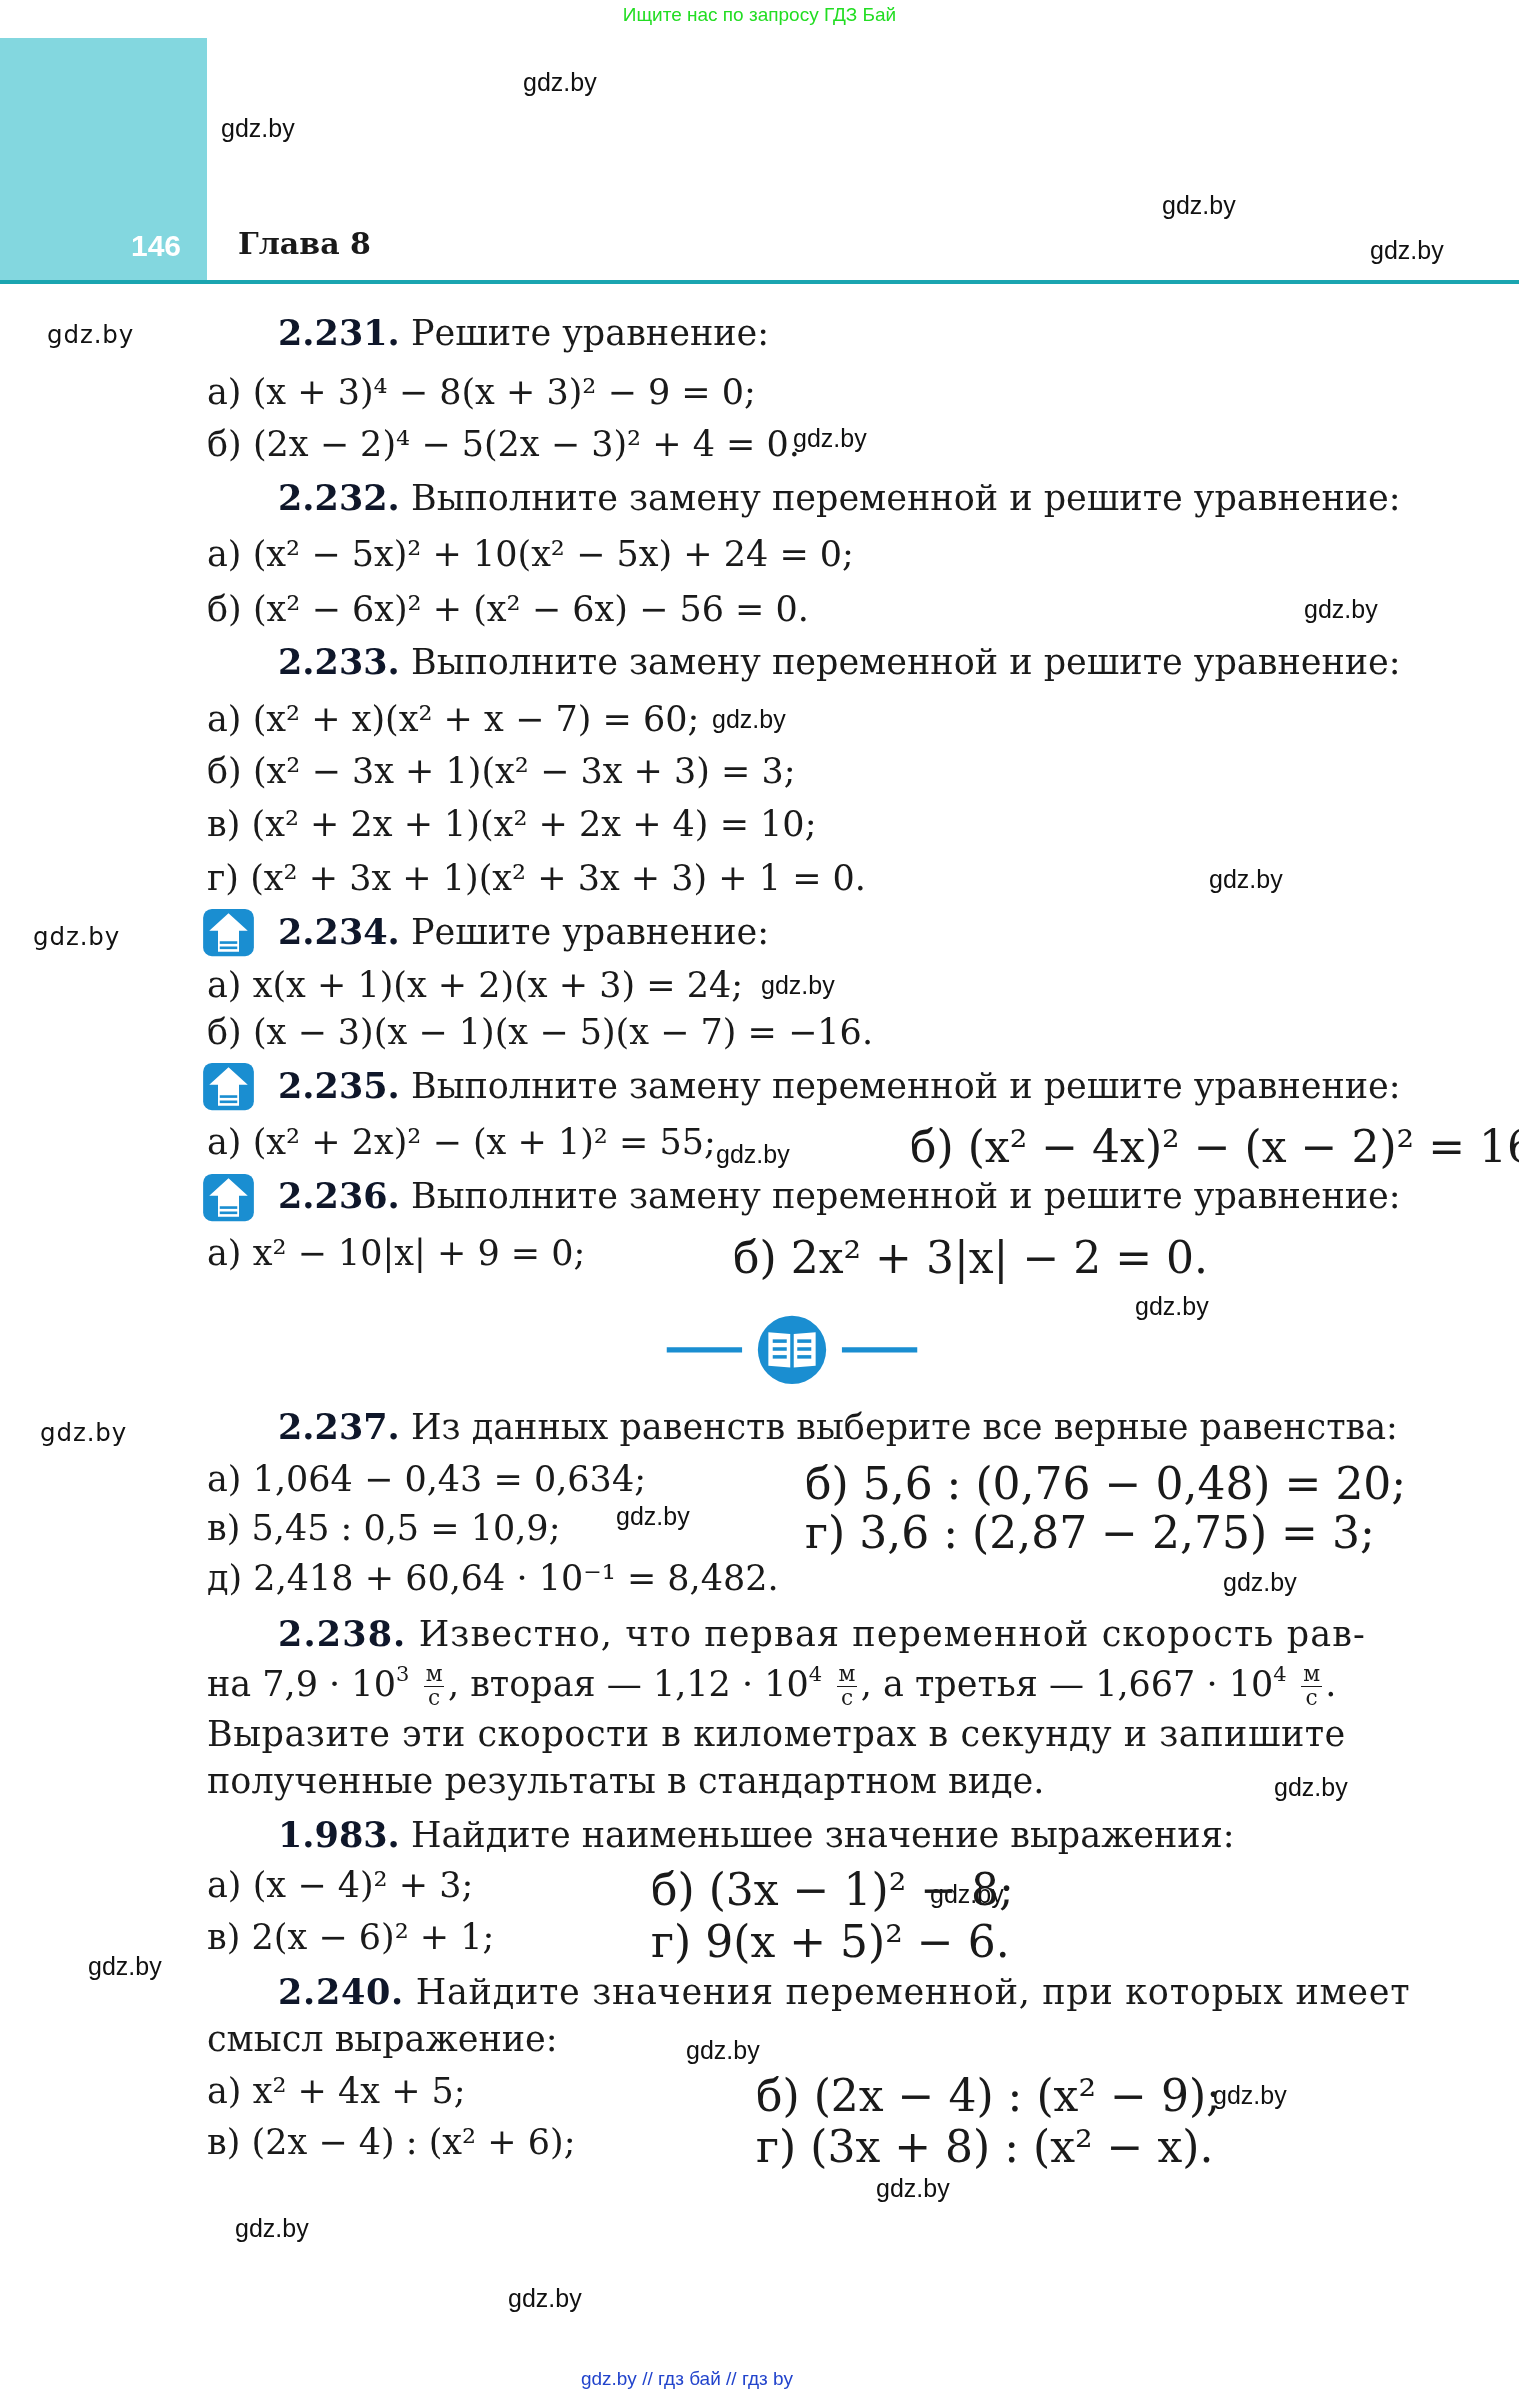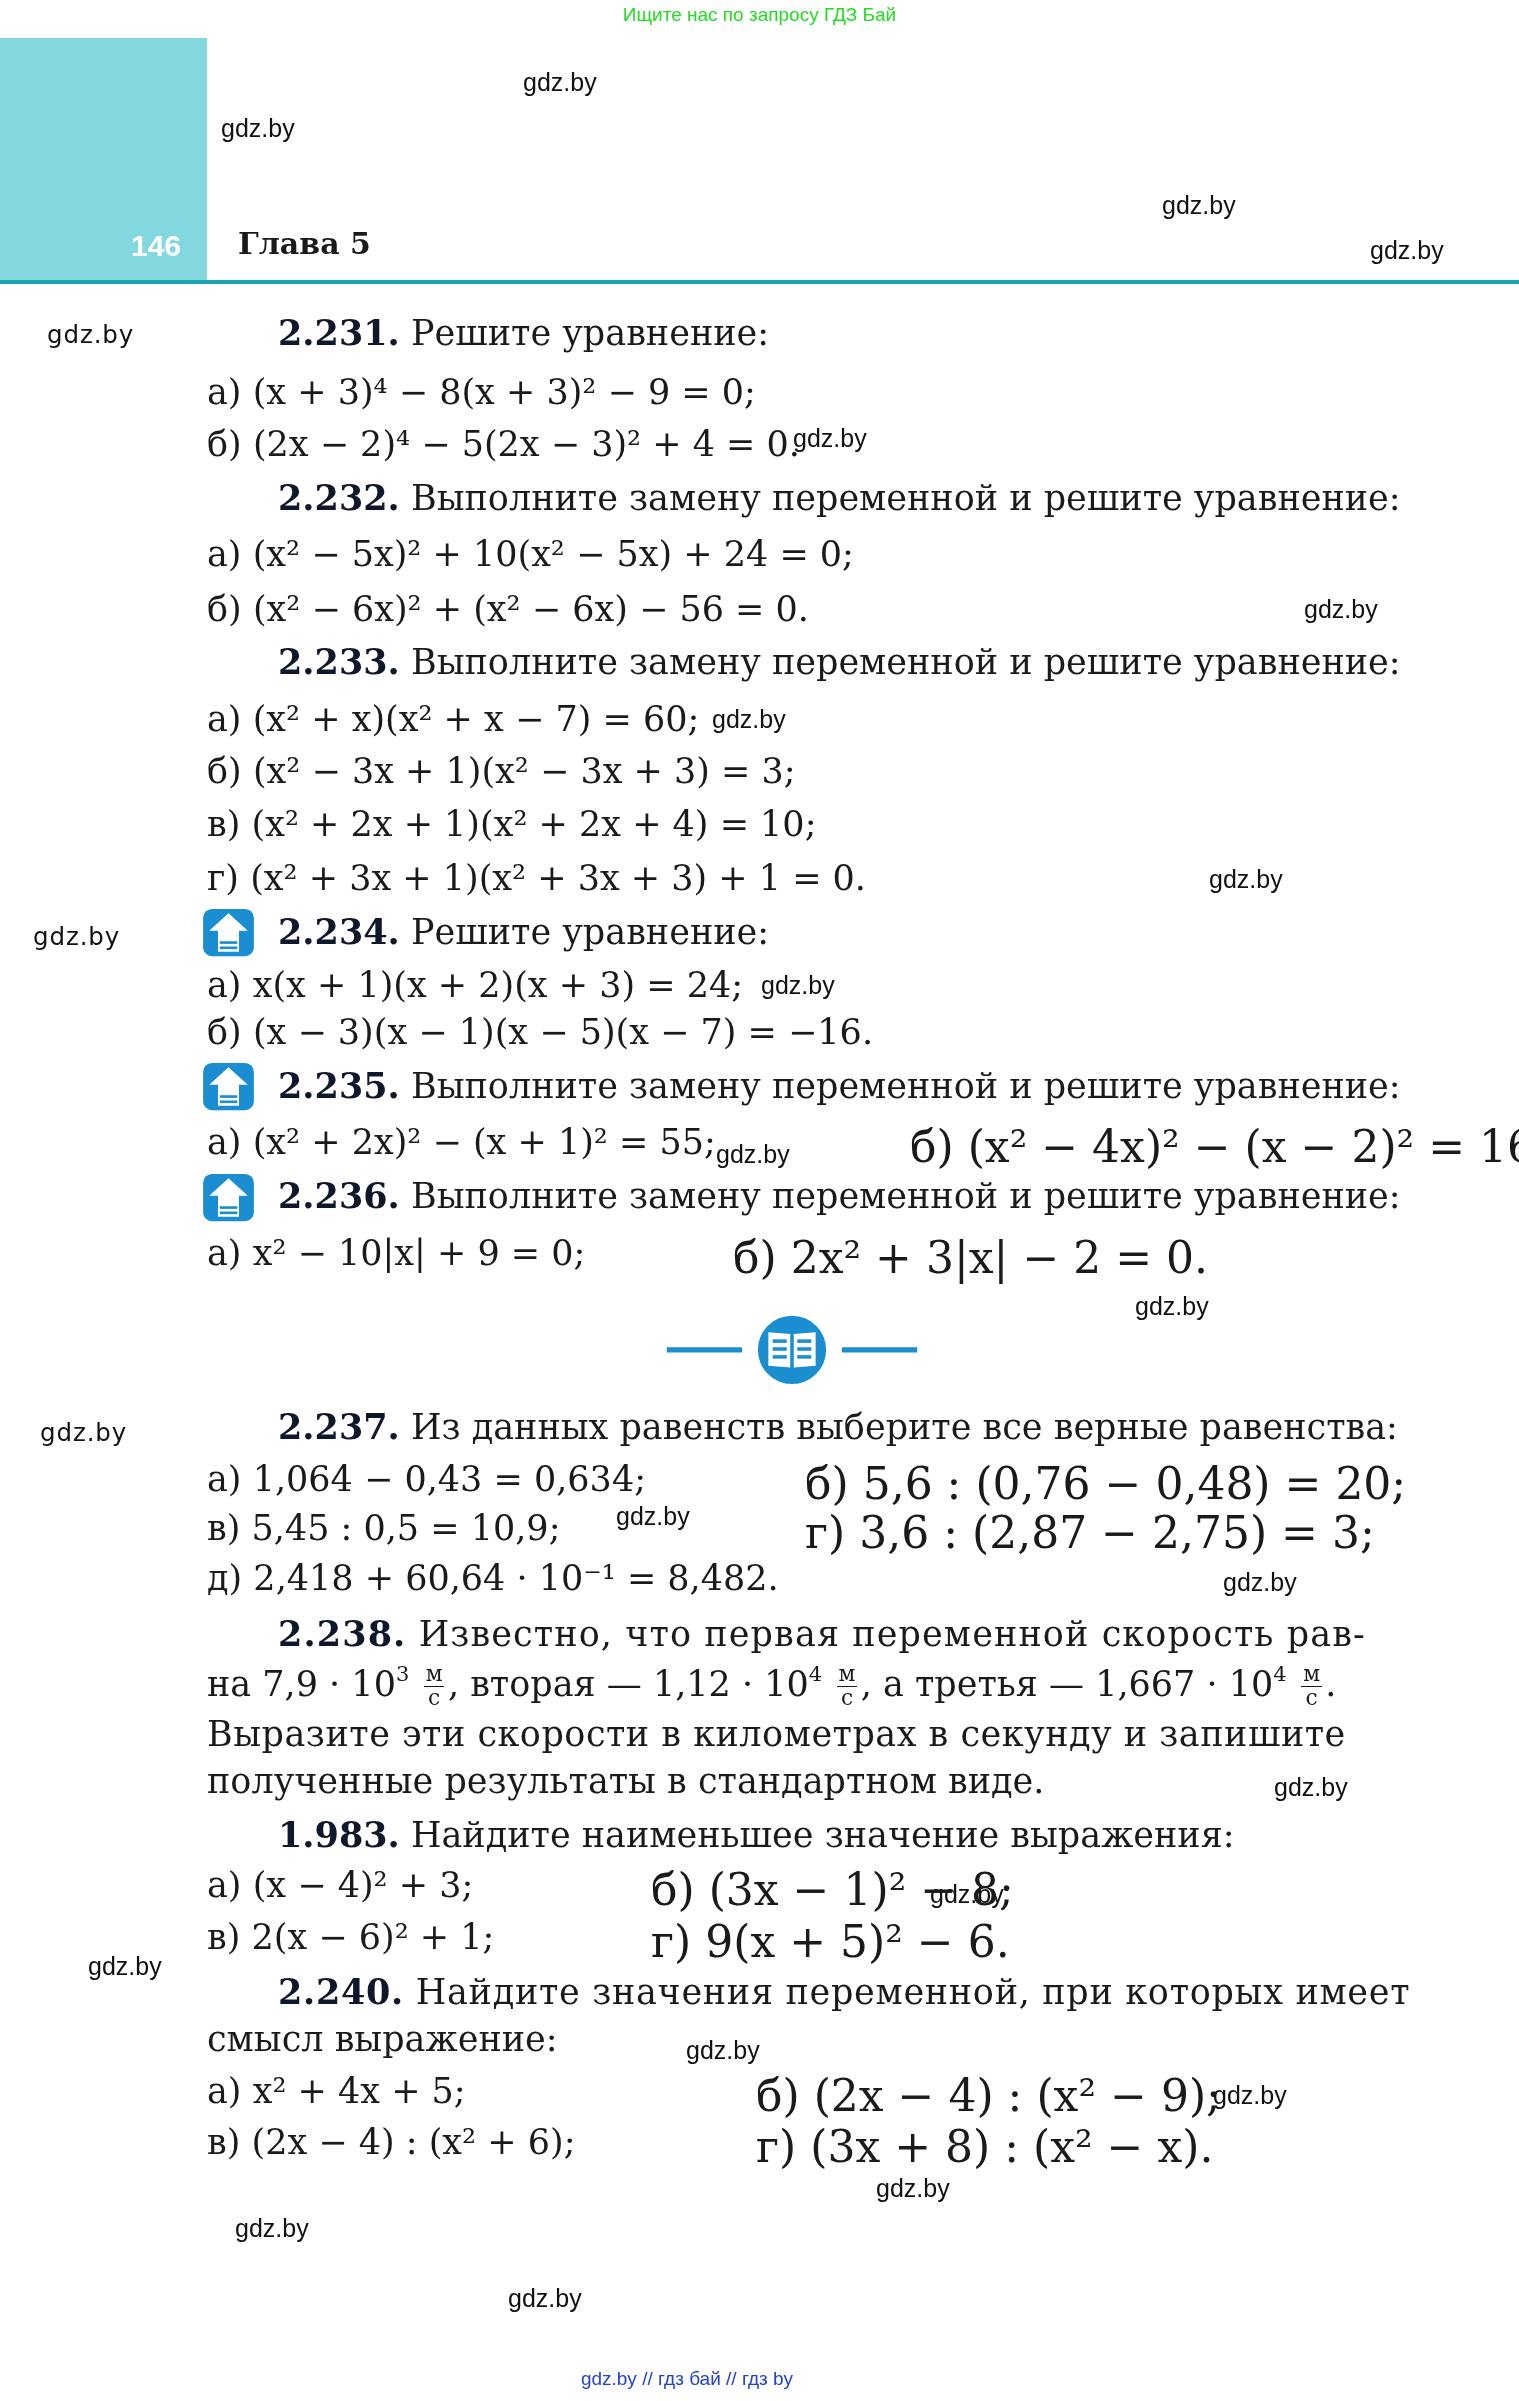--- a/index.html
+++ b/index.html
@@ -29,21 +29,21 @@
   .footer { position: absolute; top: 2368px; left: 0; width: 1374px; text-align: center;
             font-family: "Liberation Sans", sans-serif; font-size: 19px; color: #2244cc; }
 </style>
 </head>
 <body>
 
 <div class="topbanner">Ищите нас по запросу ГДЗ Бай</div>
 
 <div class="tealblock"></div>
 <div class="pagenum">146</div>
-<div class="chapter">Глава 5</div>
+<div class="chapter">Глава 8</div>
 <div class="hline"></div>
 
 <div class="wm" style="left:523px;top:68px">gdz.by</div>
 <div class="wm" style="left:221px;top:114px">gdz.by</div>
 <div class="wm" style="left:1162px;top:191px">gdz.by</div>
 <div class="wm" style="left:1370px;top:236px">gdz.by</div>
 <div class="wm wide" style="left:47px;top:320px">gdz.by</div>
 <div class="wm" style="left:793px;top:424px">gdz.by</div>
 <div class="wm" style="left:1304px;top:595px">gdz.by</div>
 <div class="wm" style="left:712px;top:705px">gdz.by</div>

